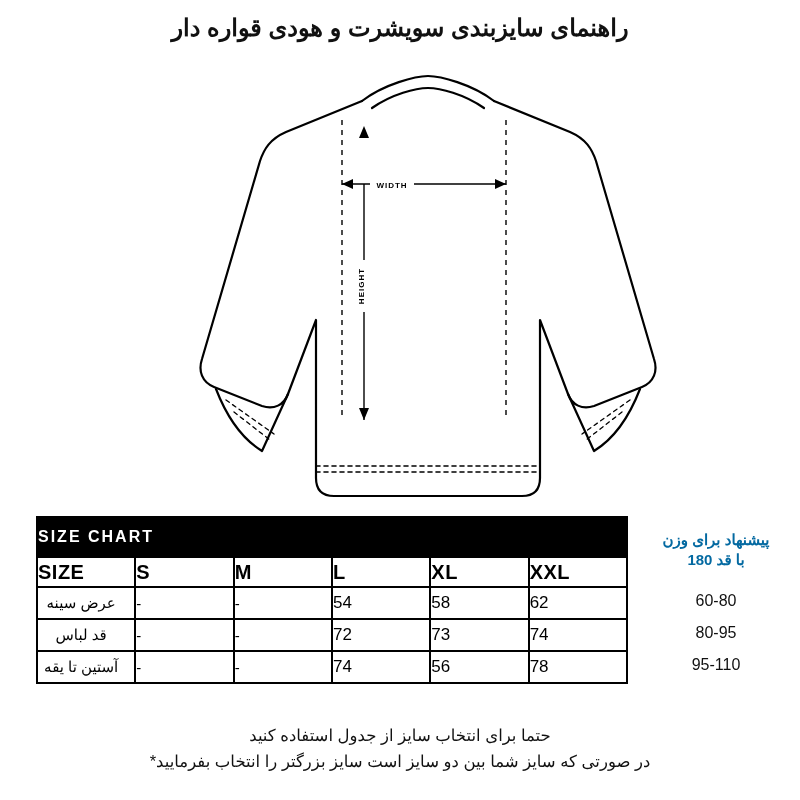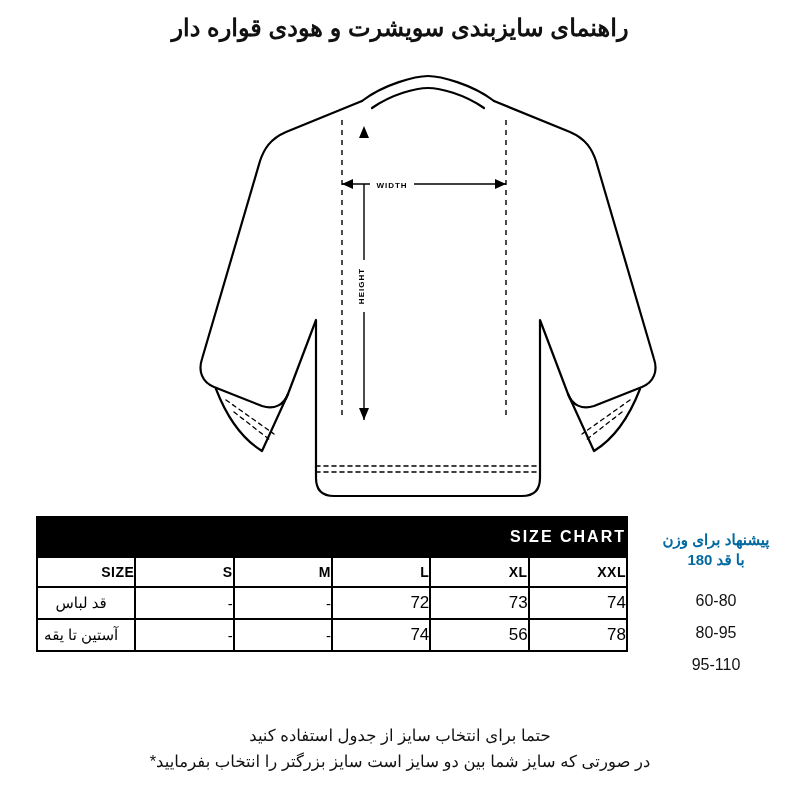--- a/index.html
+++ b/index.html
@@ -52,39 +52,39 @@
   .size-table {
     position: absolute;
     left: 36px;
     top: 516px;
     width: 592px;
     border-collapse: collapse;
     table-layout: fixed;
   }
   .size-table td, .size-table th {
     border: 2px solid #000;
-    text-align: right;
+    text-align: left;
     vertical-align: middle;
     font-size: 15px;
     padding: 0;
     height: 30px;
     background: #fff;
   }
   .size-table .header-row th {
     background: #000;
     color: #fff;
     font-size: 16px;
     font-weight: bold;
     letter-spacing: 2px;
     height: 38px;
     border: 2px solid #000;
   }
   .size-table .col-row td {
     font-weight: bold;
-    font-size: 14px;
+    font-size: 20px;
     height: 28px;
     letter-spacing: 0.5px;
   }
   .size-table .rowlabel {
     direction: rtl;
     font-size: 15px;
     font-weight: normal;
     padding-right: 10px;
     text-align: center;
   }
@@ -228,20 +228,28 @@
     </tr>
     <tr class="col-row">
       <td class="c-label">SIZE</td>
       <td class="c-s">S</td>
       <td class="c-m">M</td>
       <td class="c-l">L</td>
       <td class="c-xl">XL</td>
       <td class="c-xxl">XXL</td>
     </tr>
 
+    <tr>
+      <td class="rowlabel">عرض سینه</td>
+      <td class="dash">-</td>
+      <td class="dash">-</td>
+      <td class="val">54</td>
+      <td class="val">58</td>
+      <td class="val">62</td>
+    </tr>
 
     <tr>
       <td class="rowlabel">قد لباس</td>
       <td class="dash">-</td>
       <td class="dash">-</td>
       <td class="val">72</td>
       <td class="val">73</td>
       <td class="val">74</td>
     </tr>
 

